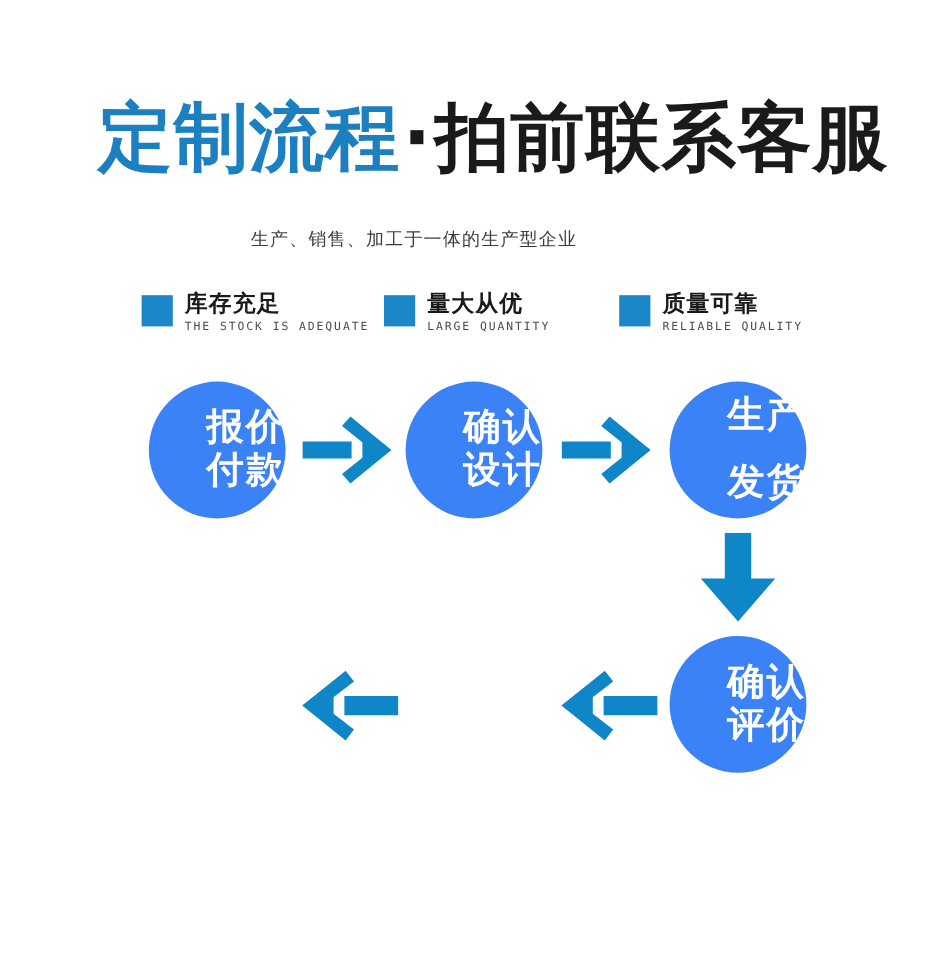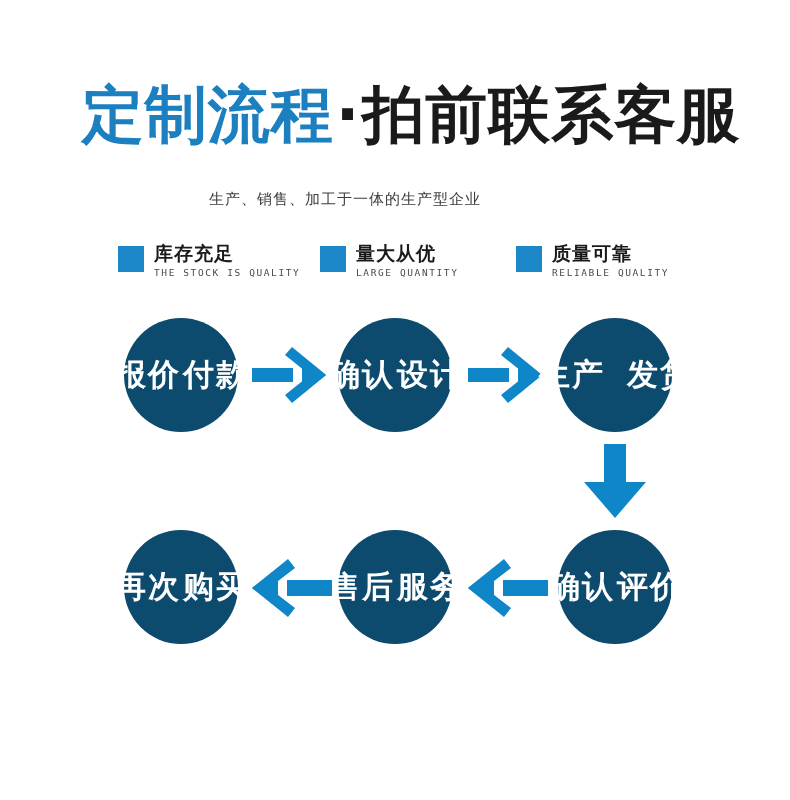--- a/index.html
+++ b/index.html
@@ -102,24 +102,24 @@
   }
 
   
   .flow { position: absolute; top: 0; left: 0; width: 790px; height: 800px; }
 
   .node {
     position: absolute;
     width: 114px;
     height: 114px;
     border-radius: 50%;
-    background: #0c4a6e;
+    background: #3b82f6;
     display: flex;
-    flex-direction: row;
-    align-items: center;
+    flex-direction: column;
+    align-items: flex-end;
     justify-content: center;
   }
   .node-line {
     color: #ffffff;
     font-size: 31px;
     font-weight: 700;
     line-height: 1.16;
     letter-spacing: 2px;
     text-indent: 2px;
     white-space: nowrap;
@@ -154,21 +154,21 @@
   </div>
 
   <div class="subtitle">生产、销售、加工于一体的生产型企业</div>
 
   <div class="badges">
 
     <div class="badge b0">
       <span class="badge-square"></span>
       <span class="badge-text">
         <span class="badge-cn">库存充足</span>
-        <span class="badge-en">THE STOCK IS QUALITY</span>
+        <span class="badge-en">THE STOCK IS ADEQUATE</span>
       </span>
     </div>
 
     <div class="badge b2">
       <span class="badge-square"></span>
       <span class="badge-text">
         <span class="badge-cn">质量可靠</span>
         <span class="badge-en">RELIABLE QUALITY</span>
       </span>
     </div>
@@ -228,33 +228,25 @@
     </div>
 
     <div class="arrow a-l0">
       <svg viewBox="0 0 84 62" xmlns="http://www.w3.org/2000/svg">
         <path d="M84 23 L36 23 L36 6 L4 31 L36 56 L36 39 L84 39 Z" fill="#0f86c8"></path>
         <path d="M30 4 L39 4 L39 58 L30 58 Z" fill="#ffffff"></path>
         <path d="M40 2 L4 31 L40 60 L47 51 L21 31 L47 11 Z" fill="#0f86c8"></path>
       </svg>
     </div>
 
-    <div class="node n4">
-      <span class="node-line">售后</span>
-      <span class="node-line">服务</span>
-    </div>
 
     <div class="arrow a-l1">
       <svg viewBox="0 0 84 62" xmlns="http://www.w3.org/2000/svg">
         <path d="M84 23 L36 23 L36 6 L4 31 L36 56 L36 39 L84 39 Z" fill="#0f86c8"></path>
         <path d="M30 4 L39 4 L39 58 L30 58 Z" fill="#ffffff"></path>
         <path d="M40 2 L4 31 L40 60 L47 51 L21 31 L47 11 Z" fill="#0f86c8"></path>
       </svg>
     </div>
 
-    <div class="node n5">
-      <span class="node-line">再次</span>
-      <span class="node-line">购买</span>
-    </div>
 
   </div>
 
 </div>
 
 </body></html>

